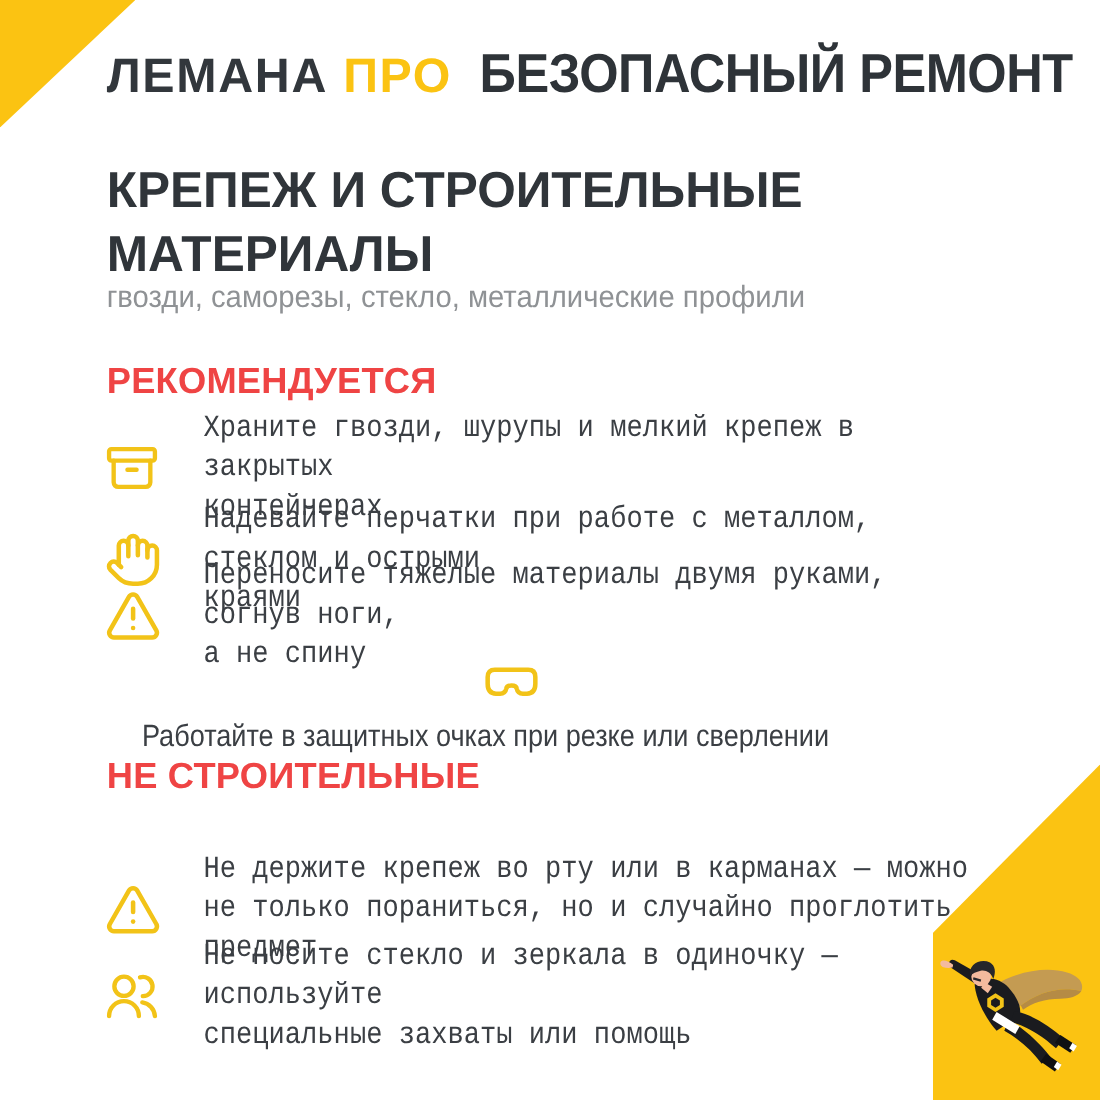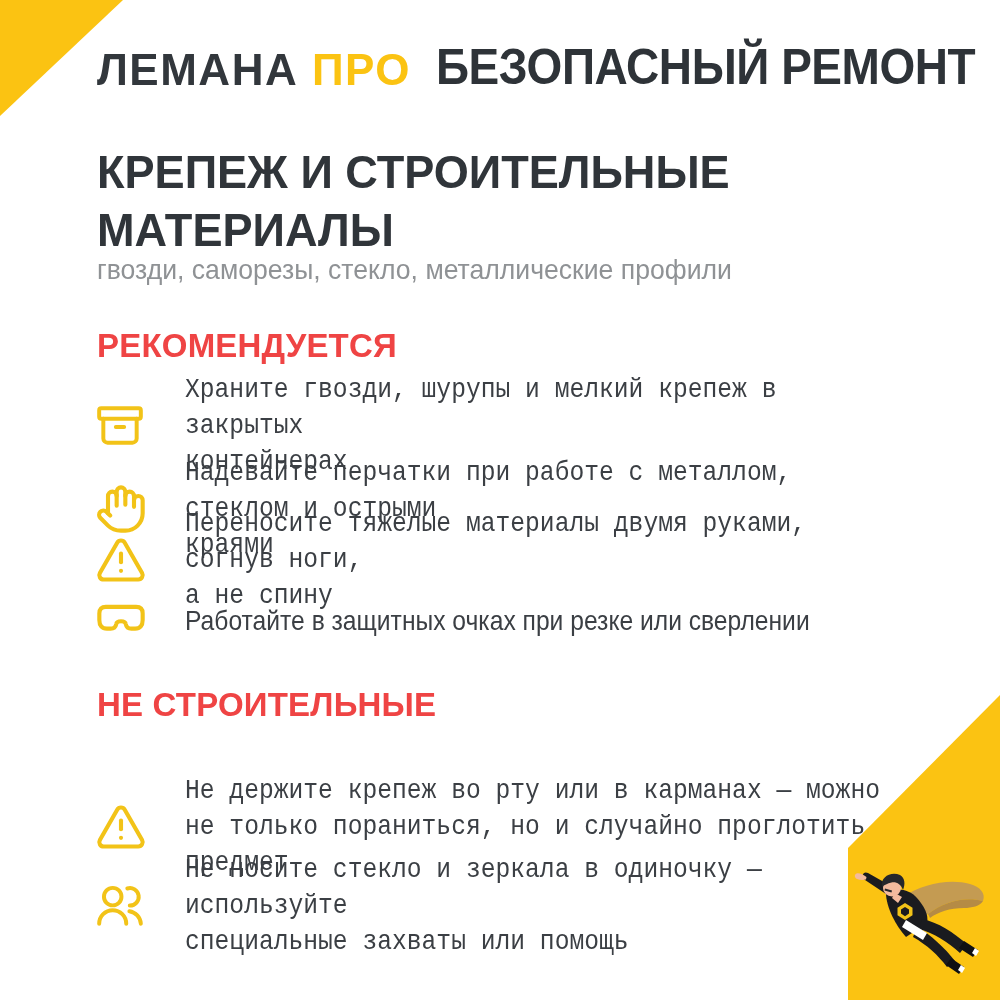--- a/index.html
+++ b/index.html
@@ -81,21 +81,21 @@
     width: 56px; flex: 0 0 56px;
     display: flex; align-items: center; justify-content: flex-start;
   }
   .item .item-text {
     margin-left: 34px;
     font-size: 28px; line-height: 36px; color: #3b3f44;
     white-space: pre-line;
     transform: scaleX(0.88); transform-origin: left center;
   }
   .h2 { height: 72px; font-family: Liberation Mono, monospace; }
-  .h1 { height: 52px; }
+  .h1 { height: 52px; flex-direction: column; }
 
   .r1 { top: 390px; } .r2 { top: 473px; } .r3 { top: 524px; } .r4 { top: 595px; }
   .n1 { top: 791px; } .n2 { top: 844px; margin-top: 26px; } .n3 { top: 884px; }
 
   svg.ic { display: block; }
 </style>
 </head>
 <body>
 
 <div class="page">

